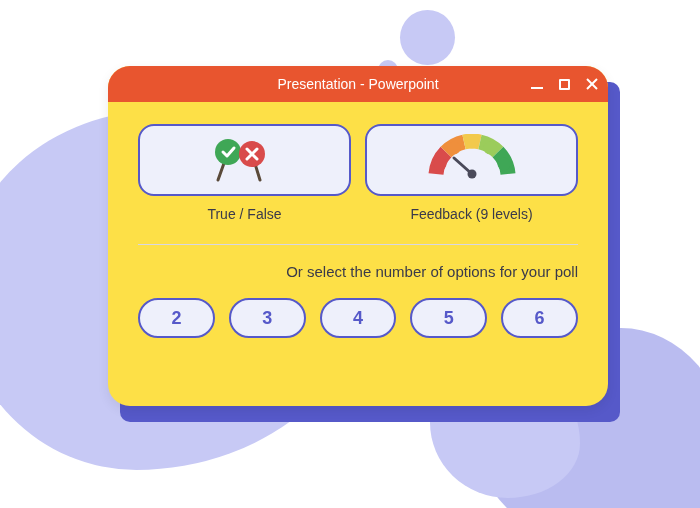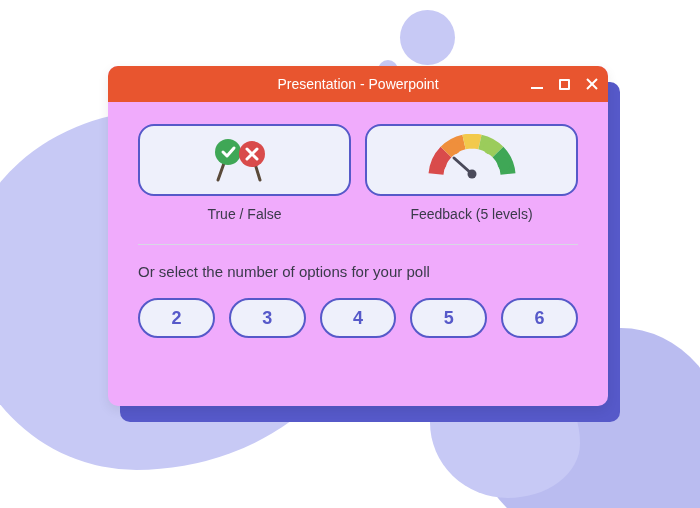--- a/index.html
+++ b/index.html
@@ -30,22 +30,22 @@
     height: 340px;
     background: #5659c9;
     border-radius: 10px;
   }
   .window {
     position: absolute;
     left: 108px;
     top: 66px;
     width: 500px;
     height: 340px;
-    background: #f0abfc;
-    border-radius: 10px;
+    background: #fde047;
+    border-radius: 22px;
     overflow: hidden;
     box-shadow: 0 4px 12px rgba(0,0,0,0.08);
   }
   .titlebar {
     height: 36px;
     background: #e8552f;
     color: #fff;
     display: flex;
     align-items: center;
     justify-content: center;
@@ -105,21 +105,21 @@
     font-size: 14px;
     color: #3a3a4a;
     text-align: center;
   }
   .divider {
     border: none;
     border-top: 1px solid #d7d7e4;
     margin: 22px 0 18px;
   }
   .subtitle {
-    text-align: left;
+    text-align: right;
     font-size: 15px;
     color: #3a3a4a;
     margin-bottom: 18px;
   }
   .num-options {
     display: flex;
     justify-content: space-between;
     gap: 14px;
   }
   .num-btn {
@@ -200,21 +200,21 @@
             <path d="M 76 18 A 36 36 0 0 1 86 40" stroke="#3fa756" stroke-width="15" fill="none"></path>
             <circle cx="18" cy="30" r="6.5" fill="#d94b4b"></circle>
             <circle cx="32" cy="14" r="6.5" fill="#ef8f3c"></circle>
             <circle cx="50" cy="8" r="6.5" fill="#f2c94c"></circle>
             <circle cx="68" cy="14" r="6.5" fill="#9bcc5b"></circle>
             <circle cx="82" cy="30" r="6.5" fill="#3fa756"></circle>
             <circle cx="50" cy="40" r="4.5" fill="#4a4a5a"></circle>
             <line x1="50" y1="40" x2="32" y2="24" stroke="#4a4a5a" stroke-width="3" stroke-linecap="round"></line>
           </svg>
         </div>
-        <div class="poll-type-label">Feedback (5 levels)</div>
+        <div class="poll-type-label">Feedback (9 levels)</div>
       </div>
 
     </div>
 
     <hr class="divider">
 
     <div class="subtitle">Or select the number of options for your poll</div>
 
     <div class="num-options">
       <div class="num-btn">2</div>

